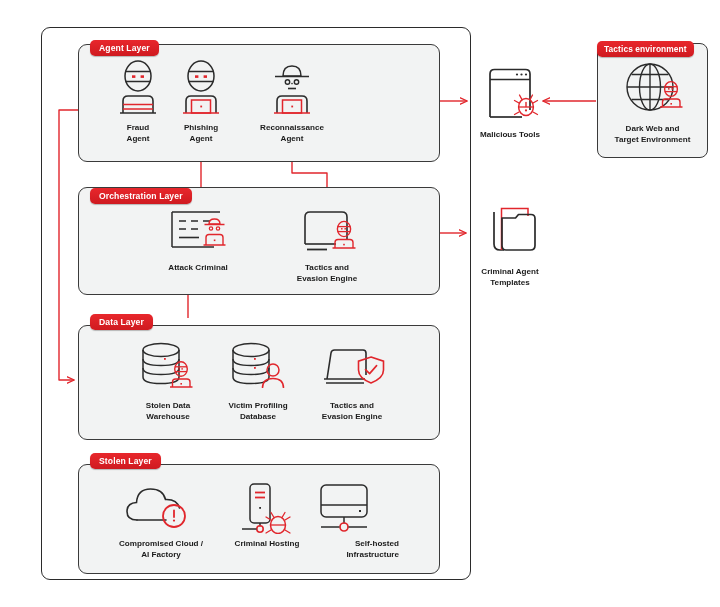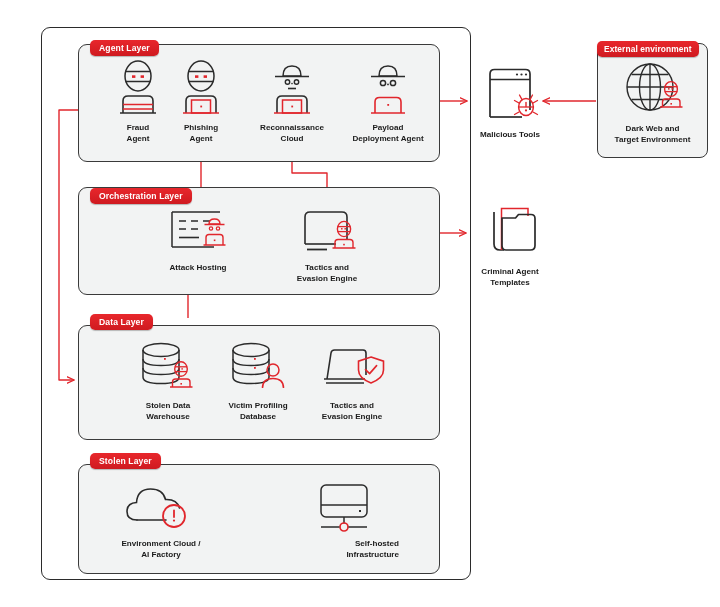--- a/index.html
+++ b/index.html
@@ -170,39 +170,23 @@
         <circle cx="28" cy="24.6" r="0.8" fill="#2b2b2b"></circle>
         <path d="M 24 29.5 L 32 29.5" class="ln-dark" stroke-width="1.6"></path>
 
         <path d="M 13 54 L 13 42 Q 13 37 18 37 L 38 37 Q 43 37 43 42 L 43 54" class="ln-dark" stroke-width="1.6"></path>
         <rect x="18.5" y="41" width="19" height="13" class="ln-red" stroke-width="1.5"></rect>
         <rect x="27.3" y="46.6" width="1.8" height="1.8" fill="#e1262c"></rect>
         <path d="M 10 54 L 46 54" class="ln-red" stroke-width="1.6"></path>
       </svg>
     </div>
     <div class="cap">Reconnaissance
-Cloud</div>
-  </div>
-
-  <div class="node" style="left:340px;top:58px;">
-    <div class="ico">
-      <svg width="56" height="60" viewBox="0 0 56 60">
-        <path d="M 19 17 Q 19 7 28 7 Q 37 7 37 17 Z" class="ln-dark" stroke-width="1.5"></path>
-        <path d="M 11 17.5 L 45 17.5" class="ln-dark" stroke-width="1.6"></path>
-        <circle cx="23" cy="24" r="2.6" class="ln-dark" stroke-width="1.5"></circle>
-        <circle cx="33" cy="24" r="2.6" class="ln-dark" stroke-width="1.5"></circle>
-        <circle cx="28" cy="25.4" r="0.9" fill="#2b2b2b"></circle>
-        <path d="M 15 54 L 15 43 Q 15 38.5 19.5 38.5 L 36.5 38.5 Q 41 38.5 41 43 L 41 54" class="ln-red" stroke-width="1.6"></path>
-        <rect x="27.3" y="45" width="1.8" height="1.8" fill="#e1262c"></rect>
-        <path d="M 11 54 L 45 54" class="ln-red" stroke-width="1.6"></path>
-      </svg>
-    </div>
-    <div class="cap">Payload
-Deployment Agent</div>
-  </div>
+Agent</div>
+  </div>
+
 
   <div class="layer" style="left:78px;top:187px;width:362px;height:108px;"></div>
   <div class="layer-badge" style="left:90px;top:188px;">Orchestration Layer</div>
 
   <div class="node" style="left:143px;top:198px;width:110px;">
     <div class="ico">
       <svg width="80" height="58" viewBox="0 0 80 58">
 
         <path d="M 14 12 L 62 12 M 14 12 L 14 47 M 14 47 L 56 47" class="ln-dark" stroke-width="1.5"></path>
         <path d="M 21 21 L 28 21 M 33 21 L 40 21 M 45 21 L 52 21" class="ln-dark" stroke-width="1.6"></path>
@@ -211,21 +195,21 @@
 
         <path d="M 51 24 Q 51 19 56.5 19 Q 62 19 62 24 Z" class="ln-red" stroke-width="1.4"></path>
         <path d="M 46.5 24.5 L 66.5 24.5" class="ln-red" stroke-width="1.5"></path>
         <circle cx="53" cy="28.5" r="1.7" class="ln-red" stroke-width="1.2"></circle>
         <circle cx="60" cy="28.5" r="1.7" class="ln-red" stroke-width="1.2"></circle>
         <path d="M 48 45 L 48 37.5 Q 48 34.5 51 34.5 L 62 34.5 Q 65 34.5 65 37.5 L 65 45" class="ln-red" stroke-width="1.4"></path>
         <rect x="55.8" y="39.5" width="1.6" height="1.6" fill="#e1262c"></rect>
         <path d="M 45.5 45 L 67.5 45" class="ln-red" stroke-width="1.5"></path>
       </svg>
     </div>
-    <div class="cap">Attack Hosting</div>
+    <div class="cap">Attack Criminal</div>
   </div>
 
   <div class="node" style="left:272px;top:198px;width:110px;">
     <div class="ico">
       <svg width="80" height="58" viewBox="0 0 80 58">
 
         <path d="M 18 44 L 18 17 Q 18 12 23 12 L 55 12 Q 60 12 60 17 L 60 40" class="ln-dark" stroke-width="1.6"></path>
         <path d="M 18 44 L 49 44" class="ln-dark" stroke-width="1.6"></path>
         <path d="M 20 49.5 L 40 49.5" class="ln-dark" stroke-width="1.8"></path>
 
@@ -310,24 +294,46 @@
   <div class="node" style="left:100px;top:474px;width:122px;">
     <div class="ico">
       <svg width="78" height="58" viewBox="0 0 78 58">
         <path d="M 15 44 Q 5 44 5 35.5 Q 5 27 14.5 26.5 Q 15.5 13 28.5 13 Q 41 13 43.5 23.5 Q 55 23 57.5 32" class="ln-dark" stroke-width="1.6" stroke-linecap="round"></path>
         <path d="M 15 44 L 44 44" class="ln-dark" stroke-width="1.6" stroke-linecap="round"></path>
         <circle cx="52" cy="40" r="11" class="ln-red" stroke-width="1.8"></circle>
         <path d="M 52 34.5 L 52 41" class="ln-red" stroke-width="1.8" stroke-linecap="round"></path>
         <circle cx="52" cy="44.6" r="1.1" fill="#e1262c"></circle>
       </svg>
     </div>
-    <div class="cap">Environment Cloud /
+    <div class="cap">Compromised Cloud /
 AI Factory</div>
   </div>
 
+  <div class="node" style="left:212px;top:474px;width:110px;">
+    <div class="ico">
+      <svg width="74" height="58" viewBox="0 0 74 58">
+
+        <rect x="20" y="8" width="20" height="39" rx="4" class="ln-dark" stroke-width="1.5"></rect>
+        <path d="M 25 16.5 L 35 16.5" class="ln-red" stroke-width="1.8"></path>
+        <path d="M 25 21.5 L 35 21.5" class="ln-red" stroke-width="1.8"></path>
+        <rect x="29.2" y="31" width="1.8" height="1.8" fill="#2b2b2b"></rect>
+
+        <path d="M 30 47 L 30 50.5" class="ln-dark" stroke-width="1.5"></path>
+        <circle cx="30" cy="53" r="3.2" class="ln-red" stroke-width="1.6"></circle>
+        <path d="M 12 53 L 26.5 53" class="ln-dark" stroke-width="1.5"></path>
+
+        <ellipse cx="48" cy="49" rx="7.5" ry="8.5" class="ln-red" stroke-width="1.5"></ellipse>
+        <path d="M 40.5 49 L 55.5 49" class="ln-red" stroke-width="1.3"></path>
+        <path d="M 44 41.5 L 41 36.5 M 52 41.5 L 55 36.5" class="ln-red" stroke-width="1.3" stroke-linecap="round"></path>
+        <path d="M 41 44 L 36 41 M 55 44 L 60 41" class="ln-red" stroke-width="1.3" stroke-linecap="round"></path>
+        <path d="M 41 54 L 36 57 M 55 54 L 60 57" class="ln-red" stroke-width="1.3" stroke-linecap="round"></path>
+      </svg>
+    </div>
+    <div class="cap">Criminal Hosting</div>
+  </div>
 
   <div class="node" style="left:289px;top:474px;width:110px;text-align:right;">
     <div class="ico">
       <svg width="74" height="58" viewBox="0 0 74 58">
         <rect x="14" y="9" width="46" height="32" rx="5" class="ln-dark" stroke-width="1.5"></rect>
         <path d="M 14 29 L 60 29" class="ln-dark" stroke-width="1.4"></path>
         <rect x="52" y="34" width="2" height="2" fill="#2b2b2b"></rect>
         <path d="M 37 41 L 37 47.5" class="ln-dark" stroke-width="1.5"></path>
         <circle cx="37" cy="51" r="4" class="ln-red" stroke-width="1.7"></circle>
         <path d="M 14 51 L 32.5 51 M 41.5 51 L 60 51" class="ln-dark" stroke-width="1.5"></path>
@@ -368,21 +374,21 @@
         <circle cx="54" cy="47.4" r="1.1" fill="#e1262c"></circle>
         <path d="M 50 36.6 L 47.5 32 M 58 36.6 L 60.5 32" class="ln-red" stroke-width="1.3" stroke-linecap="round"></path>
         <path d="M 47 40 L 42.5 37.5 M 61 40 L 65.5 37.5" class="ln-red" stroke-width="1.3" stroke-linecap="round"></path>
         <path d="M 47 49 L 42.5 51.5 M 61 49 L 65.5 51.5" class="ln-red" stroke-width="1.3" stroke-linecap="round"></path>
       </svg>
     </div>
     <div class="cap">Malicious Tools</div>
   </div>
 
   <div class="ext-panel"></div>
-  <div class="layer-badge" style="left:597px;top:41px;font-size:8.4px;padding:3.5px 7px 4px 7px;">External environment</div>
+  <div class="layer-badge" style="left:597px;top:41px;font-size:8.4px;padding:3.5px 7px 4px 7px;">Tactics environment</div>
 
   <div class="side-node" style="left:597px;top:58px;width:111px;">
     <div class="ico" style="height:62px;">
       <svg width="78" height="62" viewBox="0 0 78 62">
         <circle cx="36" cy="29" r="23" class="ln-dark" stroke-width="1.4"></circle>
         <ellipse cx="36" cy="29" rx="10.5" ry="23" class="ln-dark" stroke-width="1.4"></ellipse>
         <path d="M 13 29 L 59 29" class="ln-dark" stroke-width="1.4"></path>
         <path d="M 17.5 16.5 L 54.5 16.5" class="ln-dark" stroke-width="1.3"></path>
         <path d="M 17.5 41.5 L 54.5 41.5" class="ln-dark" stroke-width="1.3"></path>
         <path d="M 36 6 L 36 52" class="ln-dark" stroke-width="1.4"></path>

